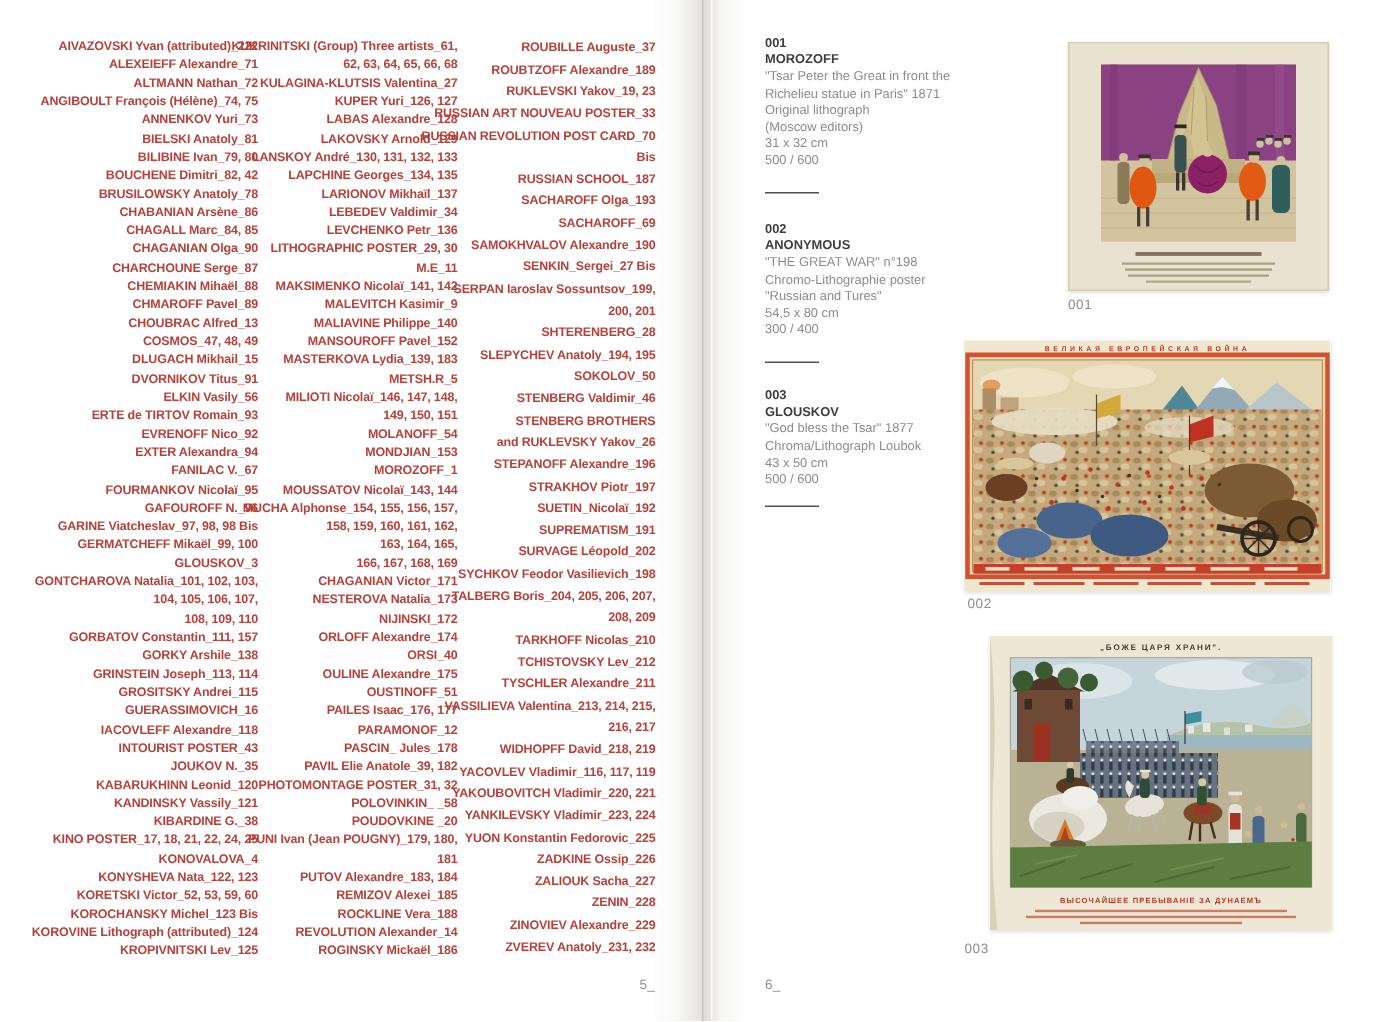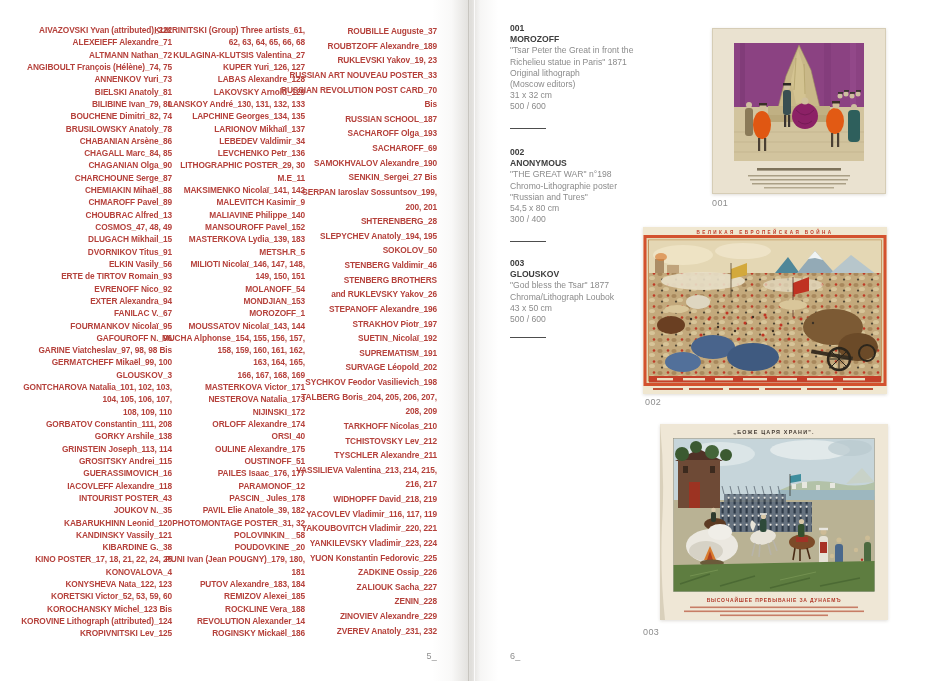--- a/index.html
+++ b/index.html
@@ -50,21 +50,21 @@
 <div class="spread">
 
   <div class="index-col c1">
       <div class="line">AIVAZOVSKI Yvan (attributed)_222</div>
       <div class="line">ALEXEIEFF Alexandre_71</div>
       <div class="line">ALTMANN Nathan_72</div>
       <div class="line">ANGIBOULT François (Hélène)_74, 75</div>
       <div class="line">ANNENKOV Yuri_73</div>
       <div class="line">BIELSKI Anatoly_81</div>
       <div class="line">BILIBINE Ivan_79, 80</div>
-      <div class="line">BOUCHENE Dimitri_82, 74</div>
+      <div class="line">BOUCHENE Dimitri_82, 42</div>
       <div class="line">BRUSILOWSKY Anatoly_78</div>
       <div class="line">CHABANIAN Arsène_86</div>
       <div class="line">CHAGALL Marc_84, 85</div>
       <div class="line">CHAGANIAN Olga_90</div>
       <div class="line">CHARCHOUNE Serge_87</div>
       <div class="line">CHEMIAKIN Mihaël_88</div>
       <div class="line">CHMAROFF Pavel_89</div>
       <div class="line">CHOUBRAC Alfred_13</div>
       <div class="line">COSMOS_47, 48, 49</div>
       <div class="line">DLUGACH Mikhail_15</div>
@@ -75,21 +75,21 @@
       <div class="line">EXTER Alexandra_94</div>
       <div class="line">FANILAC V._67</div>
       <div class="line">FOURMANKOV Nicolaï_95</div>
       <div class="line">GAFOUROFF N._96</div>
       <div class="line">GARINE Viatcheslav_97, 98, 98 Bis</div>
       <div class="line">GERMATCHEFF Mikaël_99, 100</div>
       <div class="line">GLOUSKOV_3</div>
       <div class="line">GONTCHAROVA Natalia_101, 102, 103,</div>
       <div class="line">104, 105, 106, 107,</div>
       <div class="line">108, 109, 110</div>
-      <div class="line">GORBATOV Constantin_111, 208</div>
+      <div class="line">GORBATOV Constantin_111, 157</div>
       <div class="line">GORKY Arshile_138</div>
       <div class="line">GRINSTEIN Joseph_113, 114</div>
       <div class="line">GROSITSKY Andrei_115</div>
       <div class="line">GUERASSIMOVICH_16</div>
       <div class="line">IACOVLEFF Alexandre_118</div>
       <div class="line">INTOURIST POSTER_43</div>
       <div class="line">JOUKOV N._35</div>
       <div class="line">KABARUKHINN Leonid_120</div>
       <div class="line">KANDINSKY Vassily_121</div>
       <div class="line">KIBARDINE G._38</div>
@@ -124,21 +124,21 @@
       <div class="line">MILIOTI Nicolaï_146, 147, 148,</div>
       <div class="line">149, 150, 151</div>
       <div class="line">MOLANOFF_54</div>
       <div class="line">MONDJIAN_153</div>
       <div class="line">MOROZOFF_1</div>
       <div class="line">MOUSSATOV Nicolaï_143, 144</div>
       <div class="line">MUCHA Alphonse_154, 155, 156, 157,</div>
       <div class="line">158, 159, 160, 161, 162,</div>
       <div class="line">163, 164, 165,</div>
       <div class="line">166, 167, 168, 169</div>
-      <div class="line">MASTERKOVA Victor_171</div>
+      <div class="line">CHAGANIAN Victor_171</div>
       <div class="line">NESTEROVA Natalia_173</div>
       <div class="line">NIJINSKI_172</div>
       <div class="line">ORLOFF Alexandre_174</div>
       <div class="line">ORSI_40</div>
       <div class="line">OULINE Alexandre_175</div>
       <div class="line">OUSTINOFF_51</div>
       <div class="line">PAILES Isaac_176, 177</div>
       <div class="line">PARAMONOF_12</div>
       <div class="line">PASCIN_ Jules_178</div>
       <div class="line">PAVIL Elie Anatole_39, 182</div>

